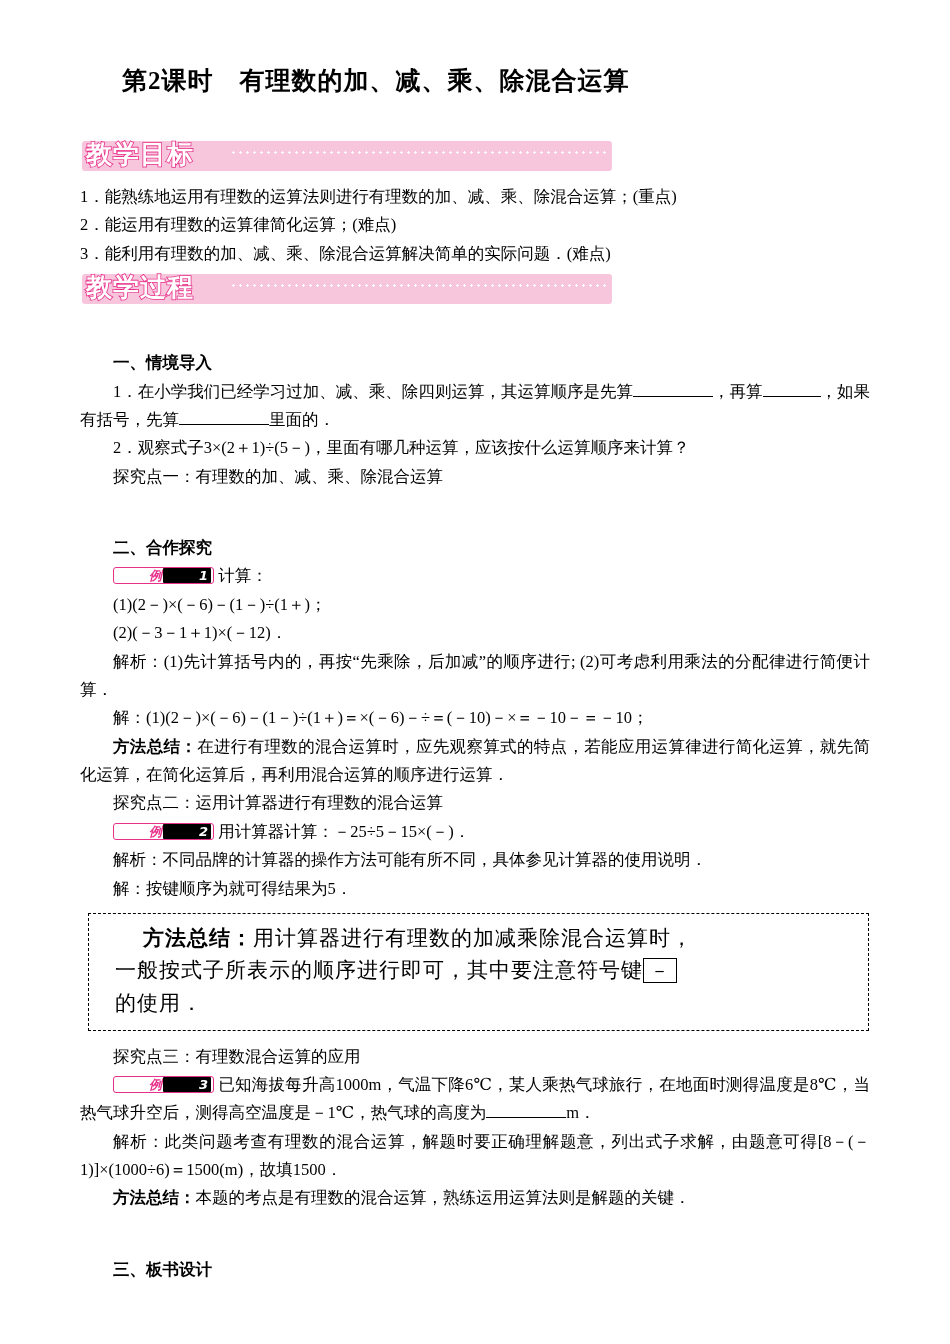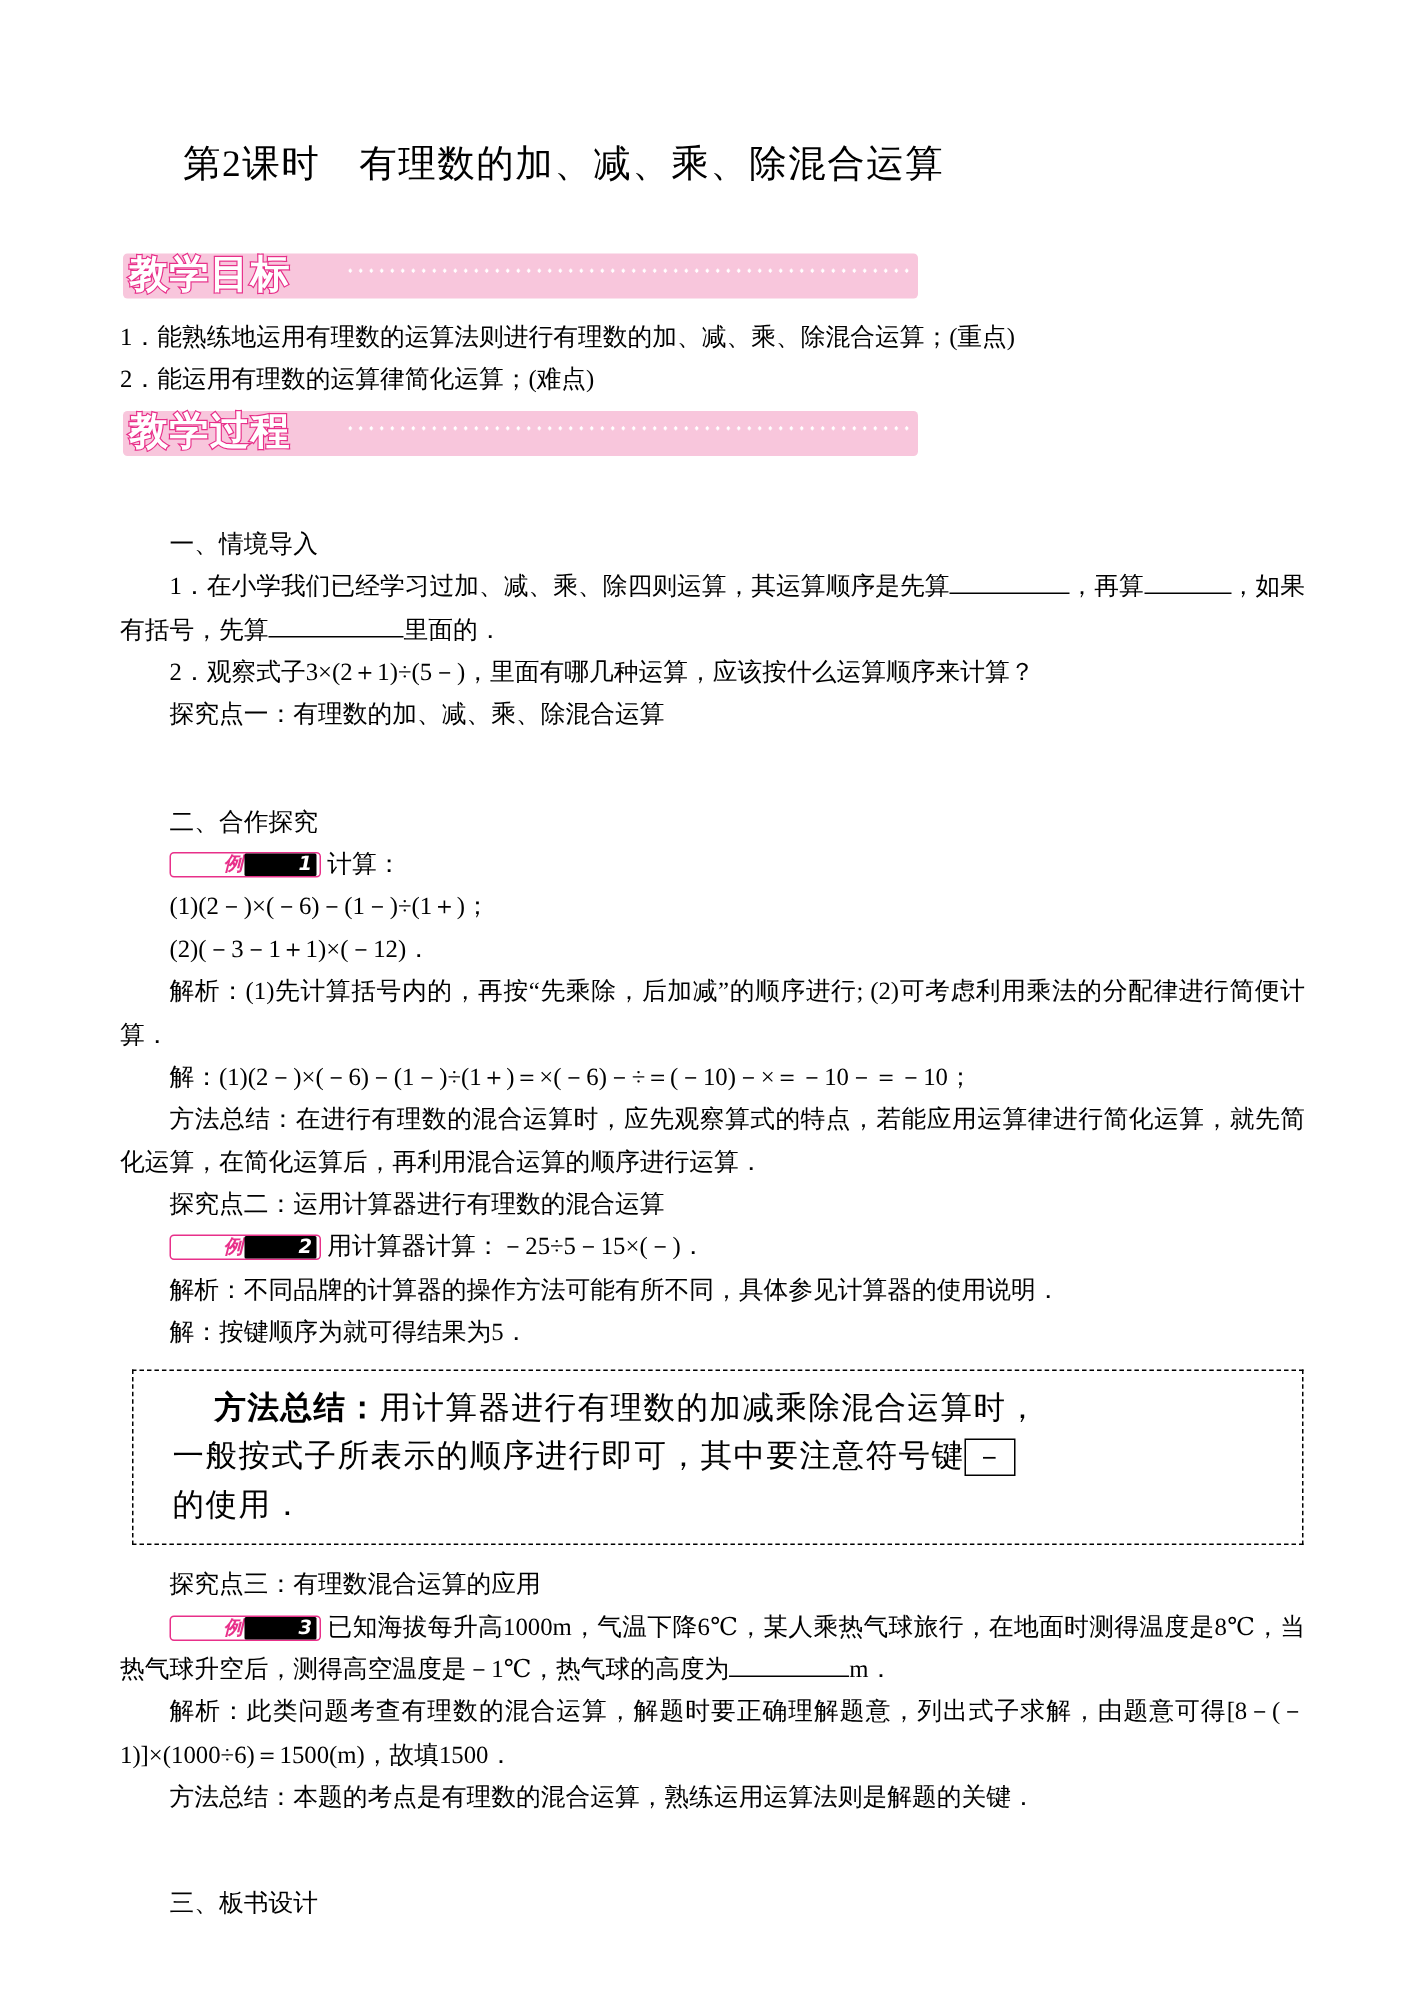--- a/index.html
+++ b/index.html
@@ -15,23 +15,23 @@
     position: relative;
   }
   .page {
     position: relative;
     width: 950px;
     height: 1344px;
     box-sizing: border-box;
     padding: 0 80px;
   }
   .doc-title {
-    margin-top: 92px;
+    margin-top: 64px;
     font-size: 25px;
-    font-weight: normal;
+    font-weight: bold;
     letter-spacing: 1px;
     padding-left: 42px;
   }
 
   
   .banner {
     position: relative;
     height: 34px;
     margin-top: 42px;
     margin-bottom: 10px;
@@ -71,21 +71,21 @@
   .body-text {
     font-size: 16.5px;
     line-height: 1.72;
     text-align: justify;
   }
   .p {
     margin: 0;
     text-indent: 2em;
   }
   .p.hang { text-indent: 0; }
-  .bold { font-weight: normal; margin-top: 43px; }
+  .bold { font-weight: bold; margin-top: 43px; }
 
   .blank-line {
     display: inline-block;
     border-bottom: 1px solid #000;
     vertical-align: baseline;
   }
   .bl-80 { width: 80px; }
   .bl-58 { width: 58px; }
   .bl-90 { width: 90px; }
 
@@ -144,20 +144,21 @@
 
   <div class="banner">
     <div class="bar"></div>
     <div class="dots"></div>
     <div class="label">教学目标</div>
   </div>
 
   <div class="body-text">
     <p class="p hang">1．能熟练地运用有理数的运算法则进行有理数的加、减、乘、除混合运算；(重点)</p>
     <p class="p hang">2．能运用有理数的运算律简化运算；(难点)</p>
+    <p class="p hang">3．能利用有理数的加、减、乘、除混合运算解决简单的实际问题．(难点)</p>
   </div>
 
   <div class="banner" style="margin-top:4px;">
     <div class="bar"></div>
     <div class="dots"></div>
     <div class="label">教学过程</div>
   </div>
 
   <div class="body-text">
 

